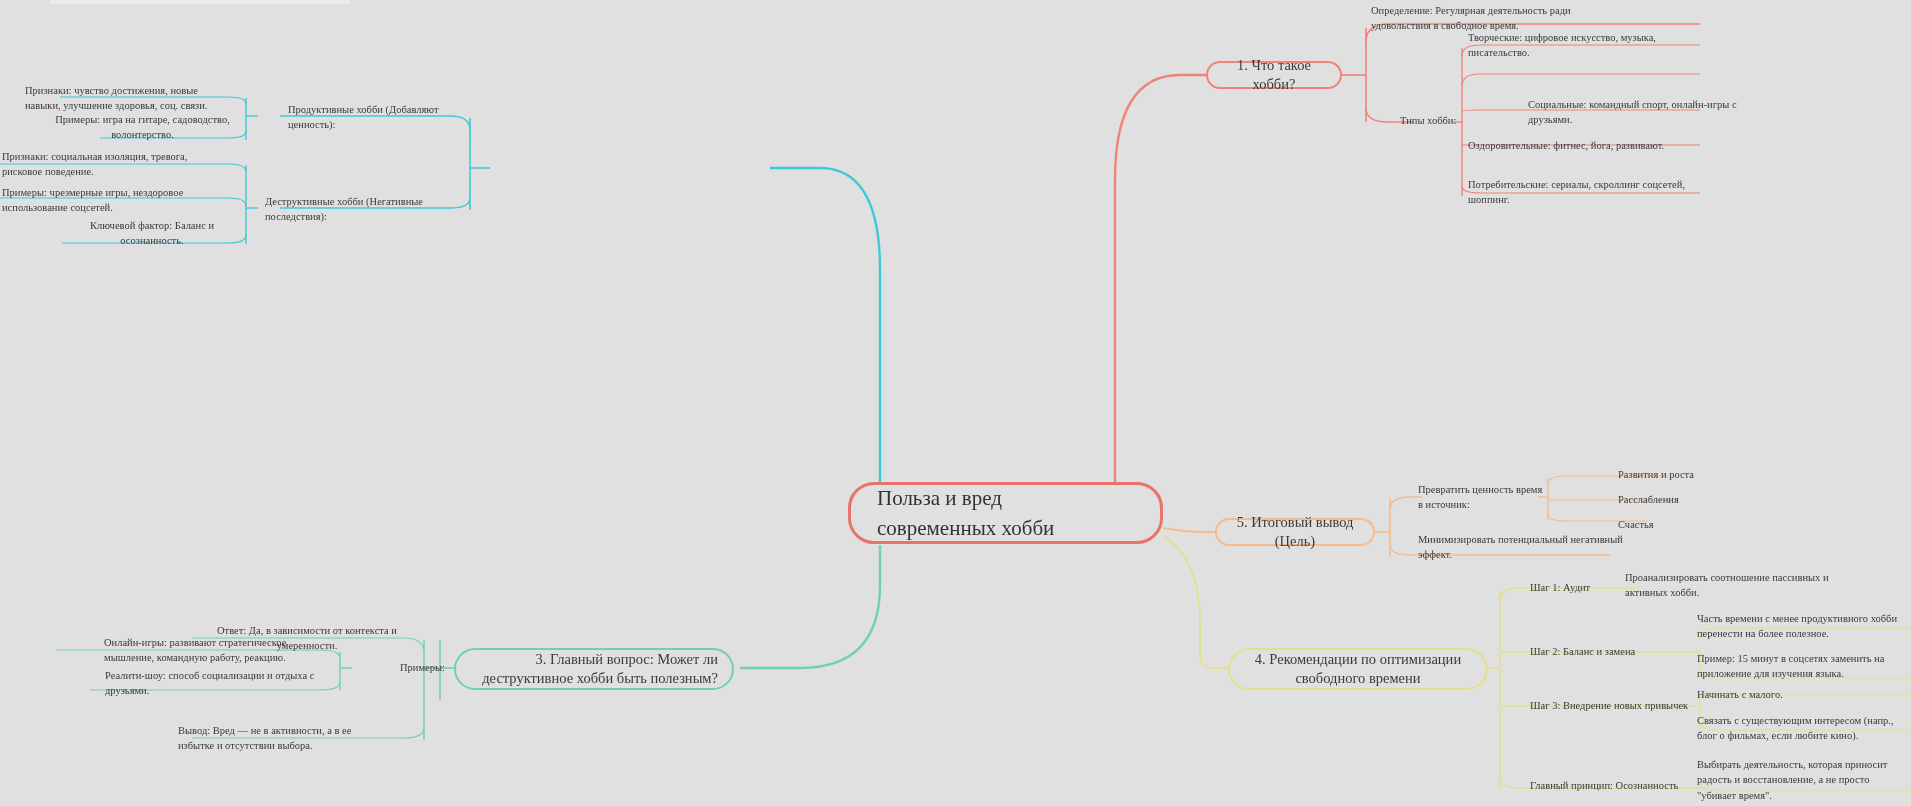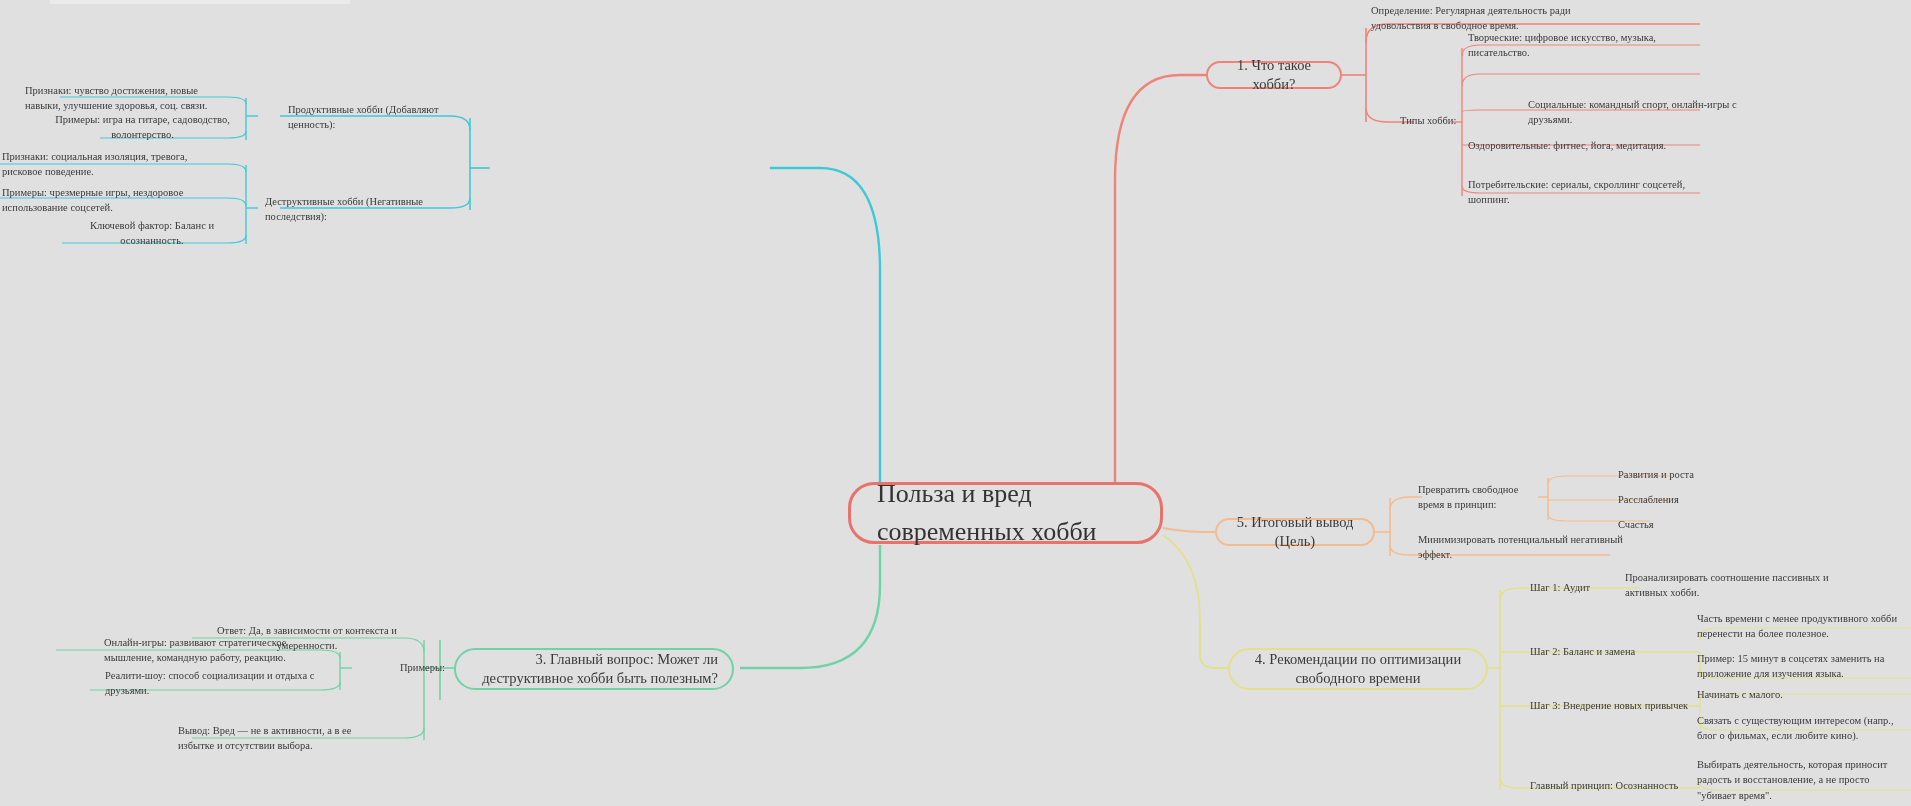--- a/index.html
+++ b/index.html
@@ -19,21 +19,21 @@
   
   .pill{
     border:2px solid #1d4ed8;border-radius:999px;
     display:flex;align-items:center;justify-content:center;
     text-align:center;line-height:1.3;
     padding:4px 14px;
   }
   .root{
     border-width:3px;border-color:#e8736a;border-radius:26px;
     justify-content:flex-start;text-align:left;
-    font-size:26px;color:#333;padding:10px 26px;line-height:1.45;
+    font-size:21px;color:#333;padding:10px 26px;line-height:1.45;
   }
   .lvl1{font-size:14.5px;}
   .lvl1.red{border-color:#ef8378;}
   .lvl1.cyan{border-color:#3fc9d6;}
   .lvl1.green{border-color:#6fd2a8;text-align:right;}
   .lvl1.yellow{border-color:#e3e08a;}
   .lvl1.orange{border-color:#f5bb8c;}
 
   
   .leaf{font-size:10.5px;line-height:1.45;display:flex;align-items:center;box-sizing:border-box;}
@@ -143,21 +143,21 @@
     <span>Типы хобби:</span>
   </div>
 
   <div class="node leaf lft" style="left:1468px;top:36px;width:240px;height:18px;">
     <span>Творческие: цифровое искусство, музыка, писательство.</span>
   </div>
   <div class="node leaf lft" style="left:1528px;top:103px;width:240px;height:18px;justify-content:center;">
     <span>Социальные: командный спорт, онлайн-игры с друзьями.</span>
   </div>
   <div class="node leaf lft" style="left:1468px;top:137px;width:240px;height:18px;">
-    <span>Оздоровительные: фитнес, йога, медитация.</span>
+    <span>Оздоровительные: фитнес, йога, развивают.</span>
   </div>
   <div class="node leaf lft" style="left:1468px;top:178px;width:225px;height:28px;align-items:center;">
     <span>Потребительские: сериалы, скроллинг соцсетей, шоппинг.</span>
   </div>
 
 
   <div class="node leaf lft" style="left:288px;top:108px;width:200px;height:18px;">
     <span>Продуктивные хобби (Добавляют ценность):</span>
   </div>
   <div class="node leaf lft" style="left:25px;top:84px;width:200px;height:28px;">
@@ -198,21 +198,21 @@
   </div>
   <div class="node leaf lft" style="left:178px;top:724px;width:210px;height:28px;">
     <span>Вывод: Вред — не в активности, а в ее избытке и отсутствии выбора.</span>
   </div>
 
   <div class="node pill lvl1 orange" style="left:1215px;top:518px;width:160px;height:28px;">
     <span>5. Итоговый вывод (Цель)</span>
   </div>
 
   <div class="node leaf lft" style="left:1418px;top:488px;width:125px;height:18px;">
-    <span>Превратить свободное время в принцип:</span>
+    <span>Превратить ценность время в источник:</span>
   </div>
   <div class="node leaf lft" style="left:1618px;top:466px;width:110px;height:18px;">
     <span>Развития и роста</span>
   </div>
   <div class="node leaf lft" style="left:1618px;top:491px;width:110px;height:18px;">
     <span>Расслабления</span>
   </div>
   <div class="node leaf lft" style="left:1618px;top:516px;width:110px;height:18px;">
     <span>Счастья</span>
   </div>

